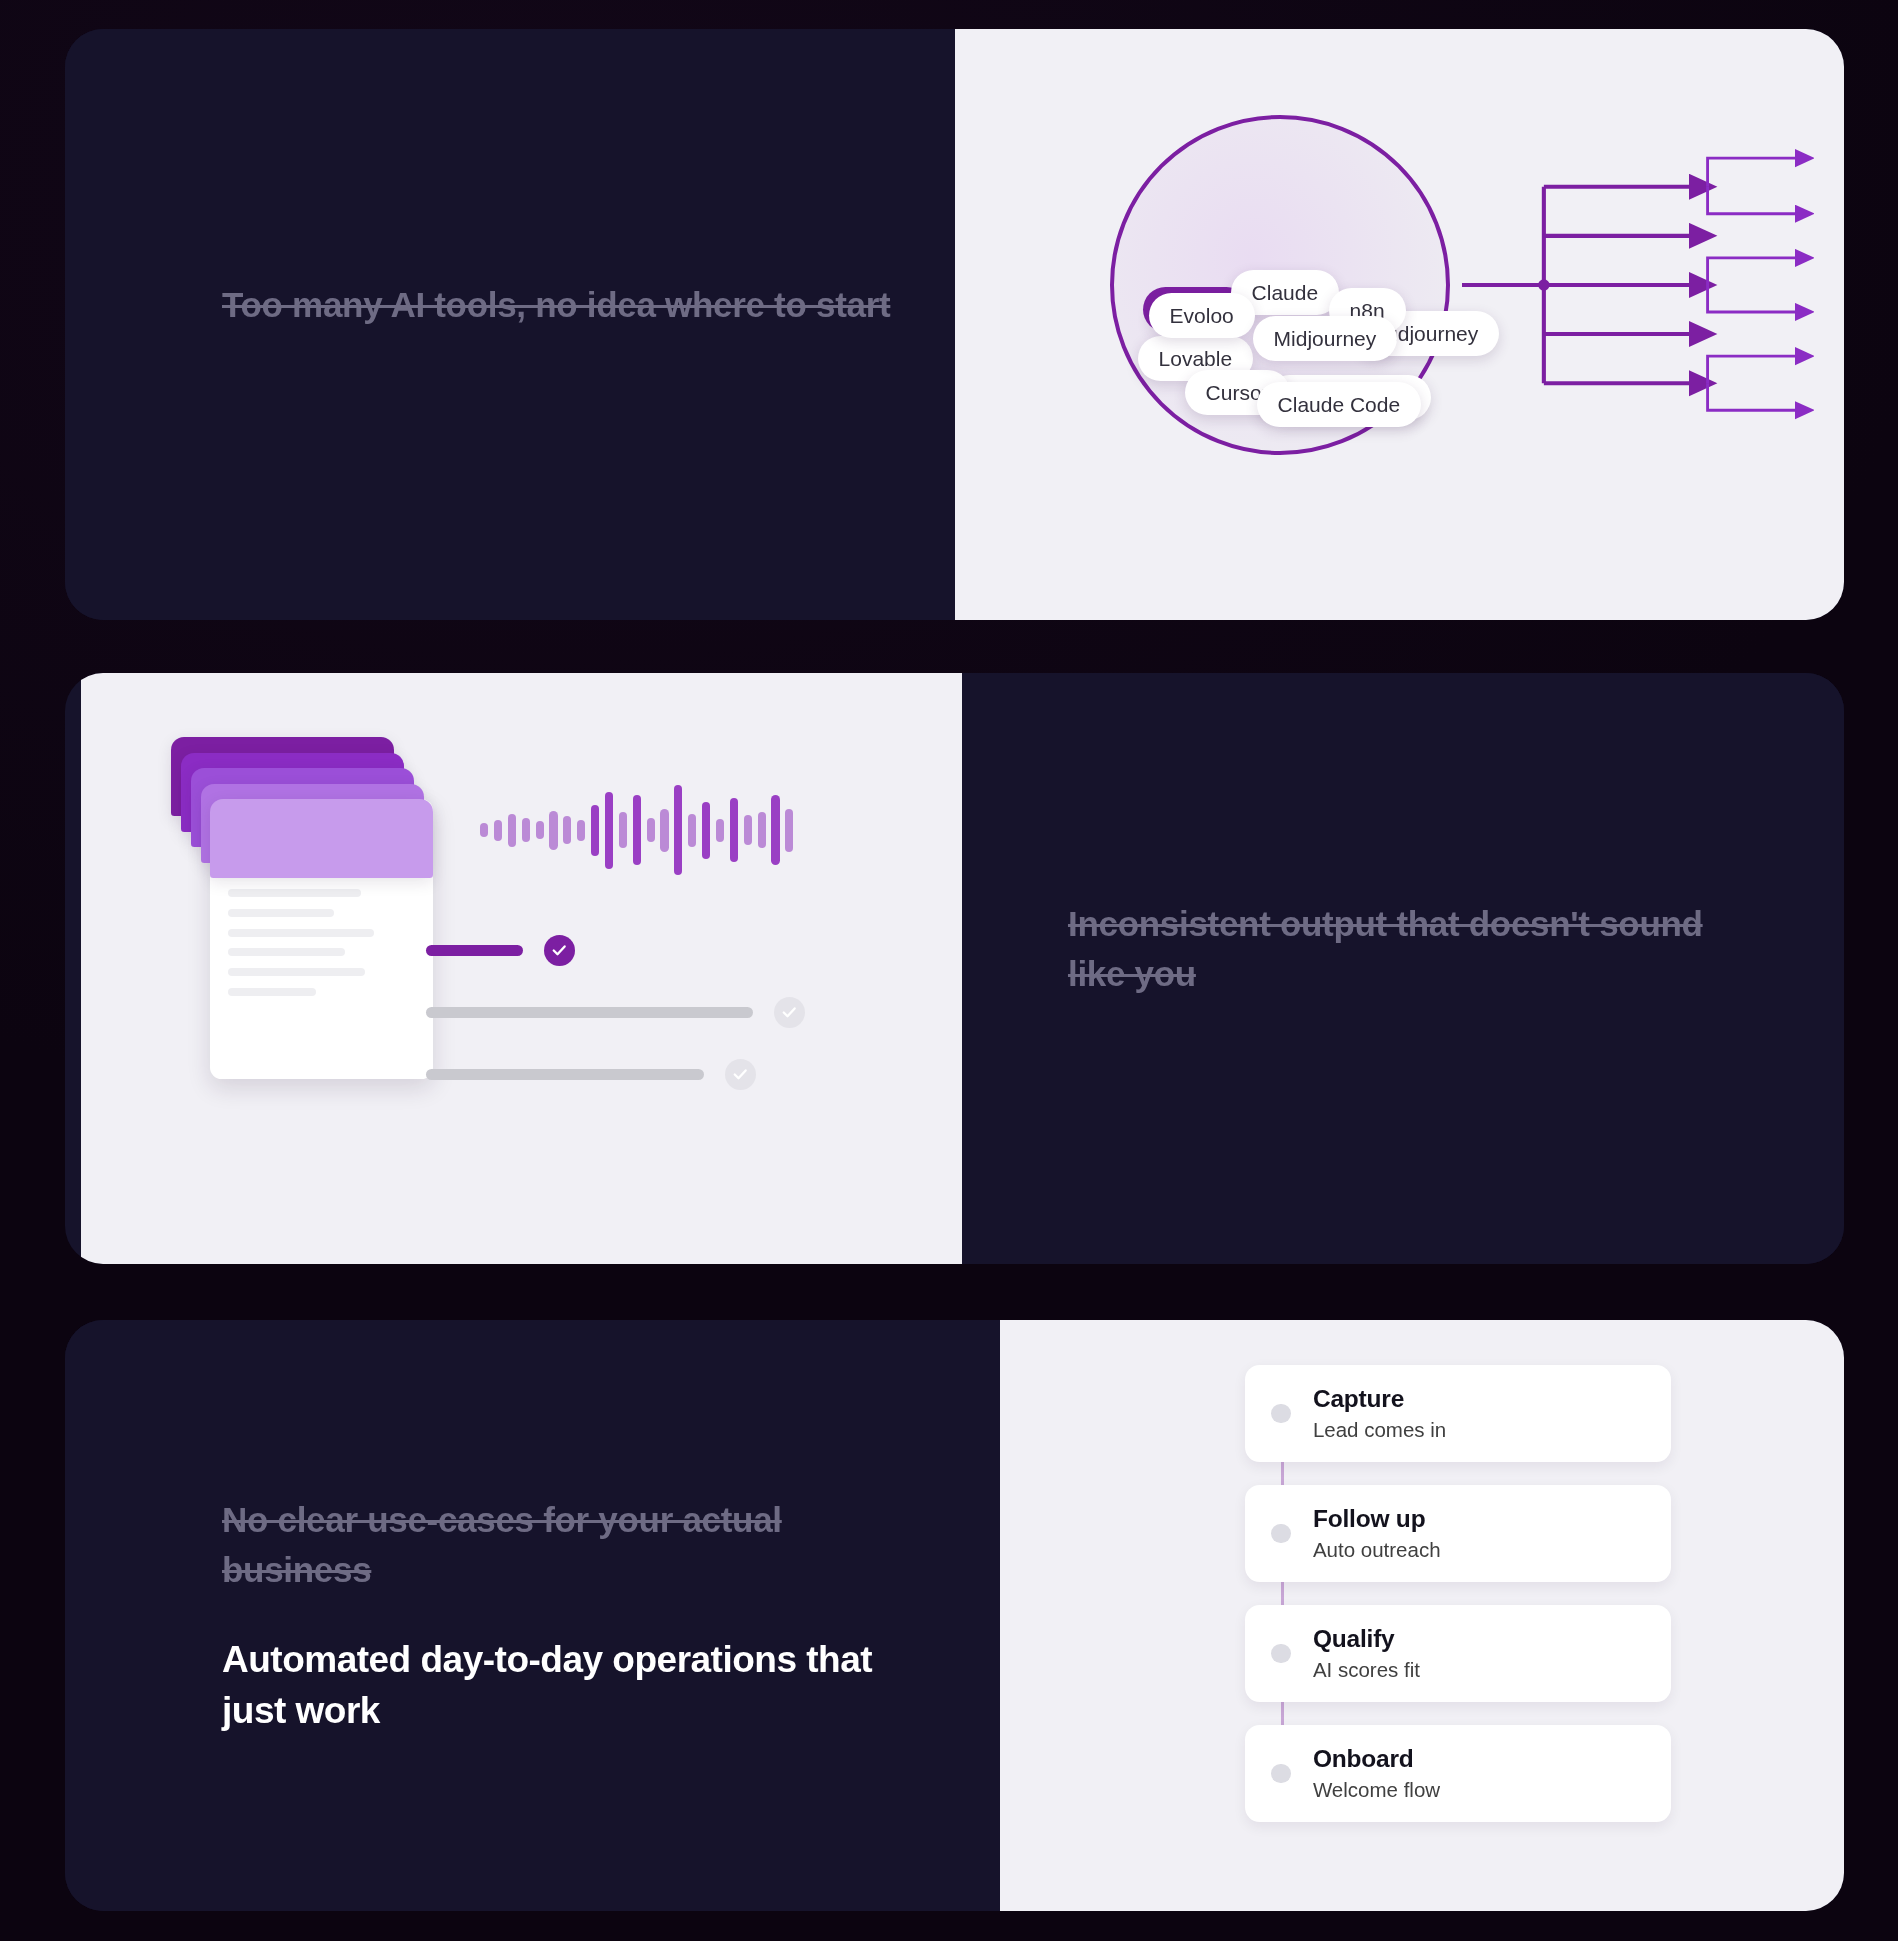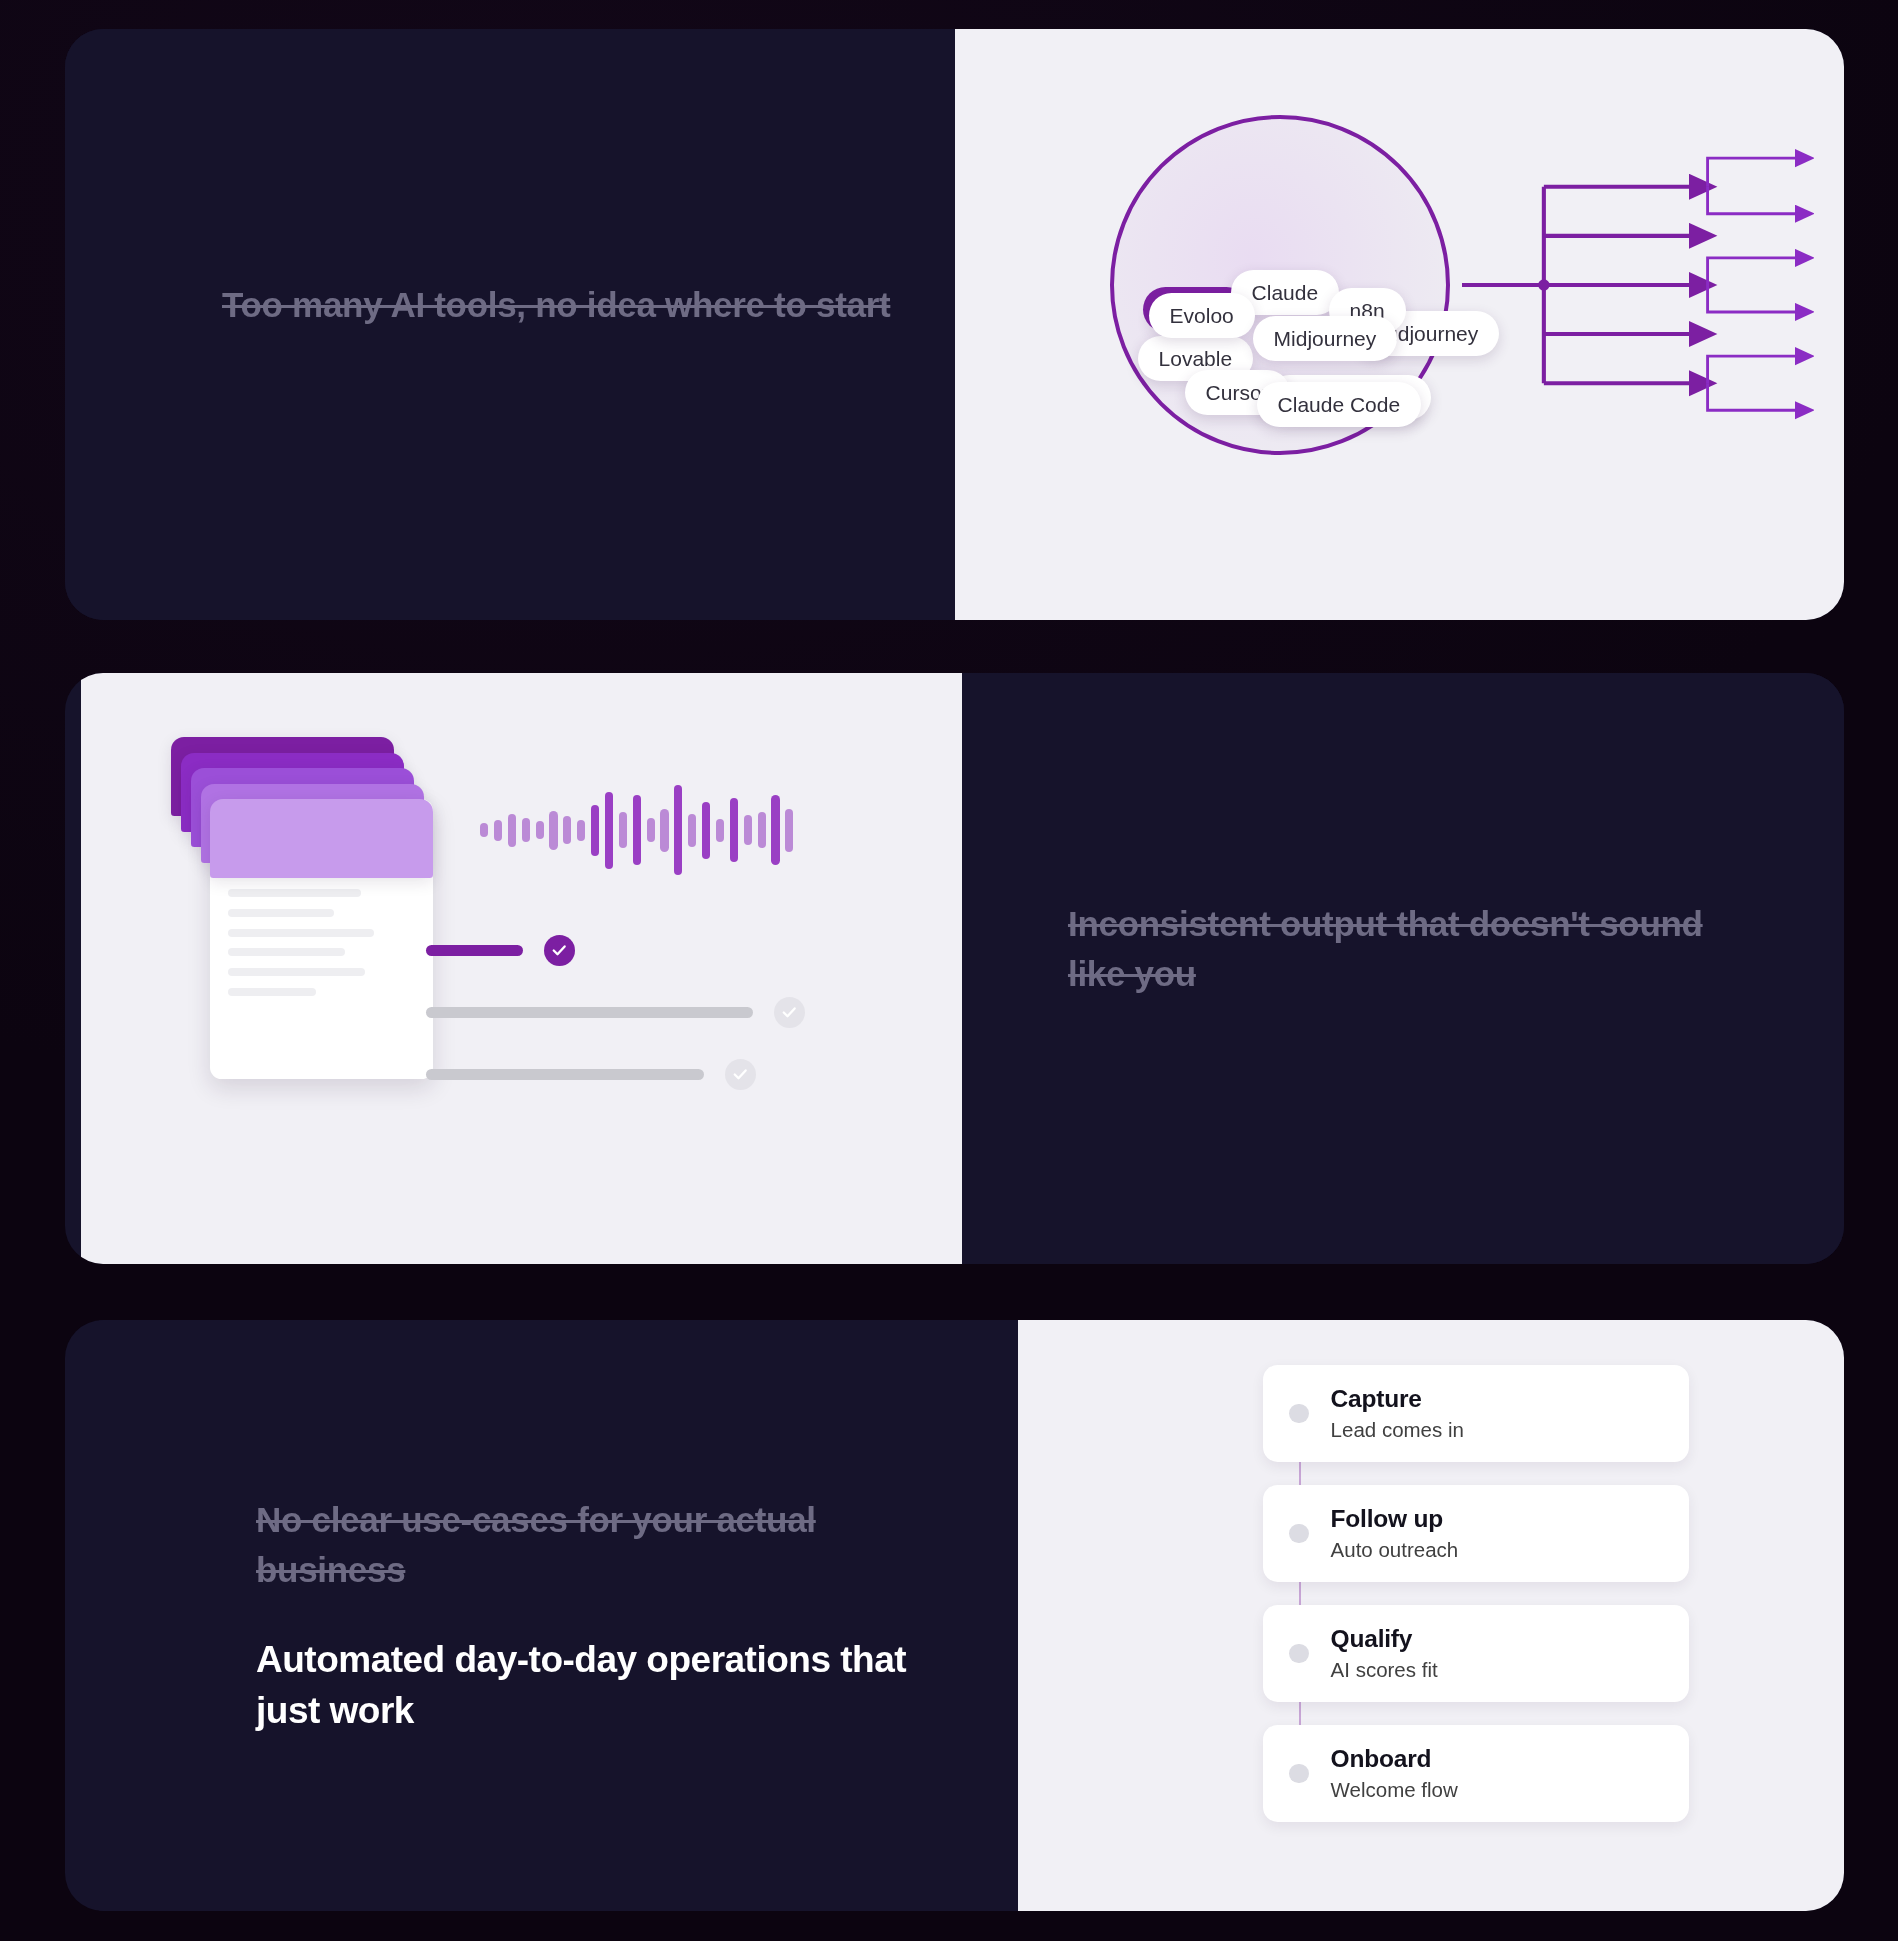--- a/index.html
+++ b/index.html
@@ -47,21 +47,21 @@
   #card-1 .pane-dark  { width: 890px; height: 100%; }
   #card-1 .pane-light { width: 890px; height: 100%; }
 
   
   #card-2 { left: 65px; top: 673px; width: 1779px; height: 591px; padding-left: 16px; }
   #card-2 .pane-dark  { width: 890px; height: 100%; padding-left: 106px; }
   #card-2 .pane-light { width: 890px; height: 100%; }
 
   
   #card-3 { left: 65px; top: 1320px; width: 1779px; height: 591px; }
-  #card-3 .pane-dark  { width: 978px; height: 100%; margin-left: 34px; }
+  #card-3 .pane-dark  { width: 978px; height: 100%; }
   #card-3 .pane-light { width: 890px; height: 100%; }
 
   
   .copy { max-width: 679px; }
   .problem {
     font-size: 35px;
     line-height: 1.42;
     font-weight: 700;
     color: #6e6b84;
     text-decoration: line-through;

